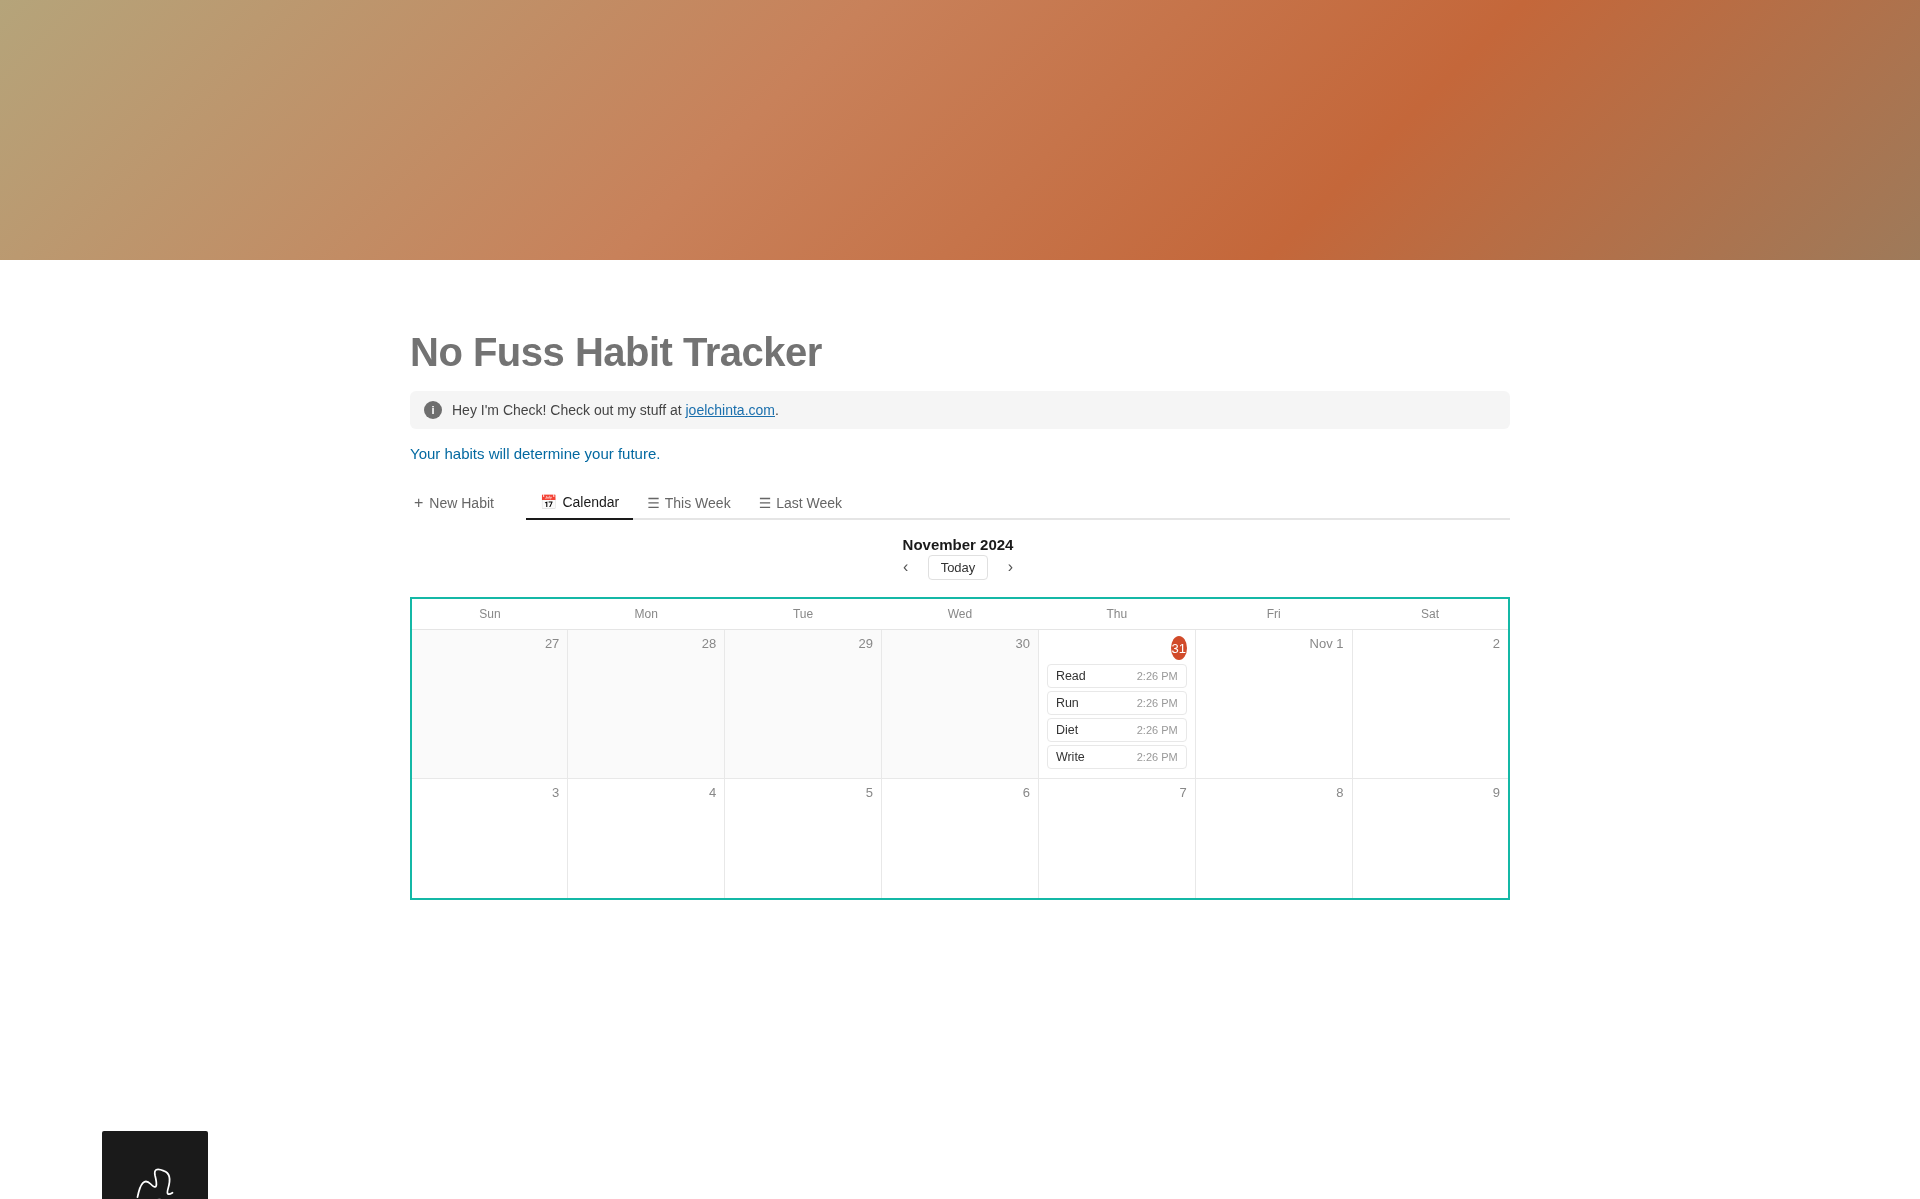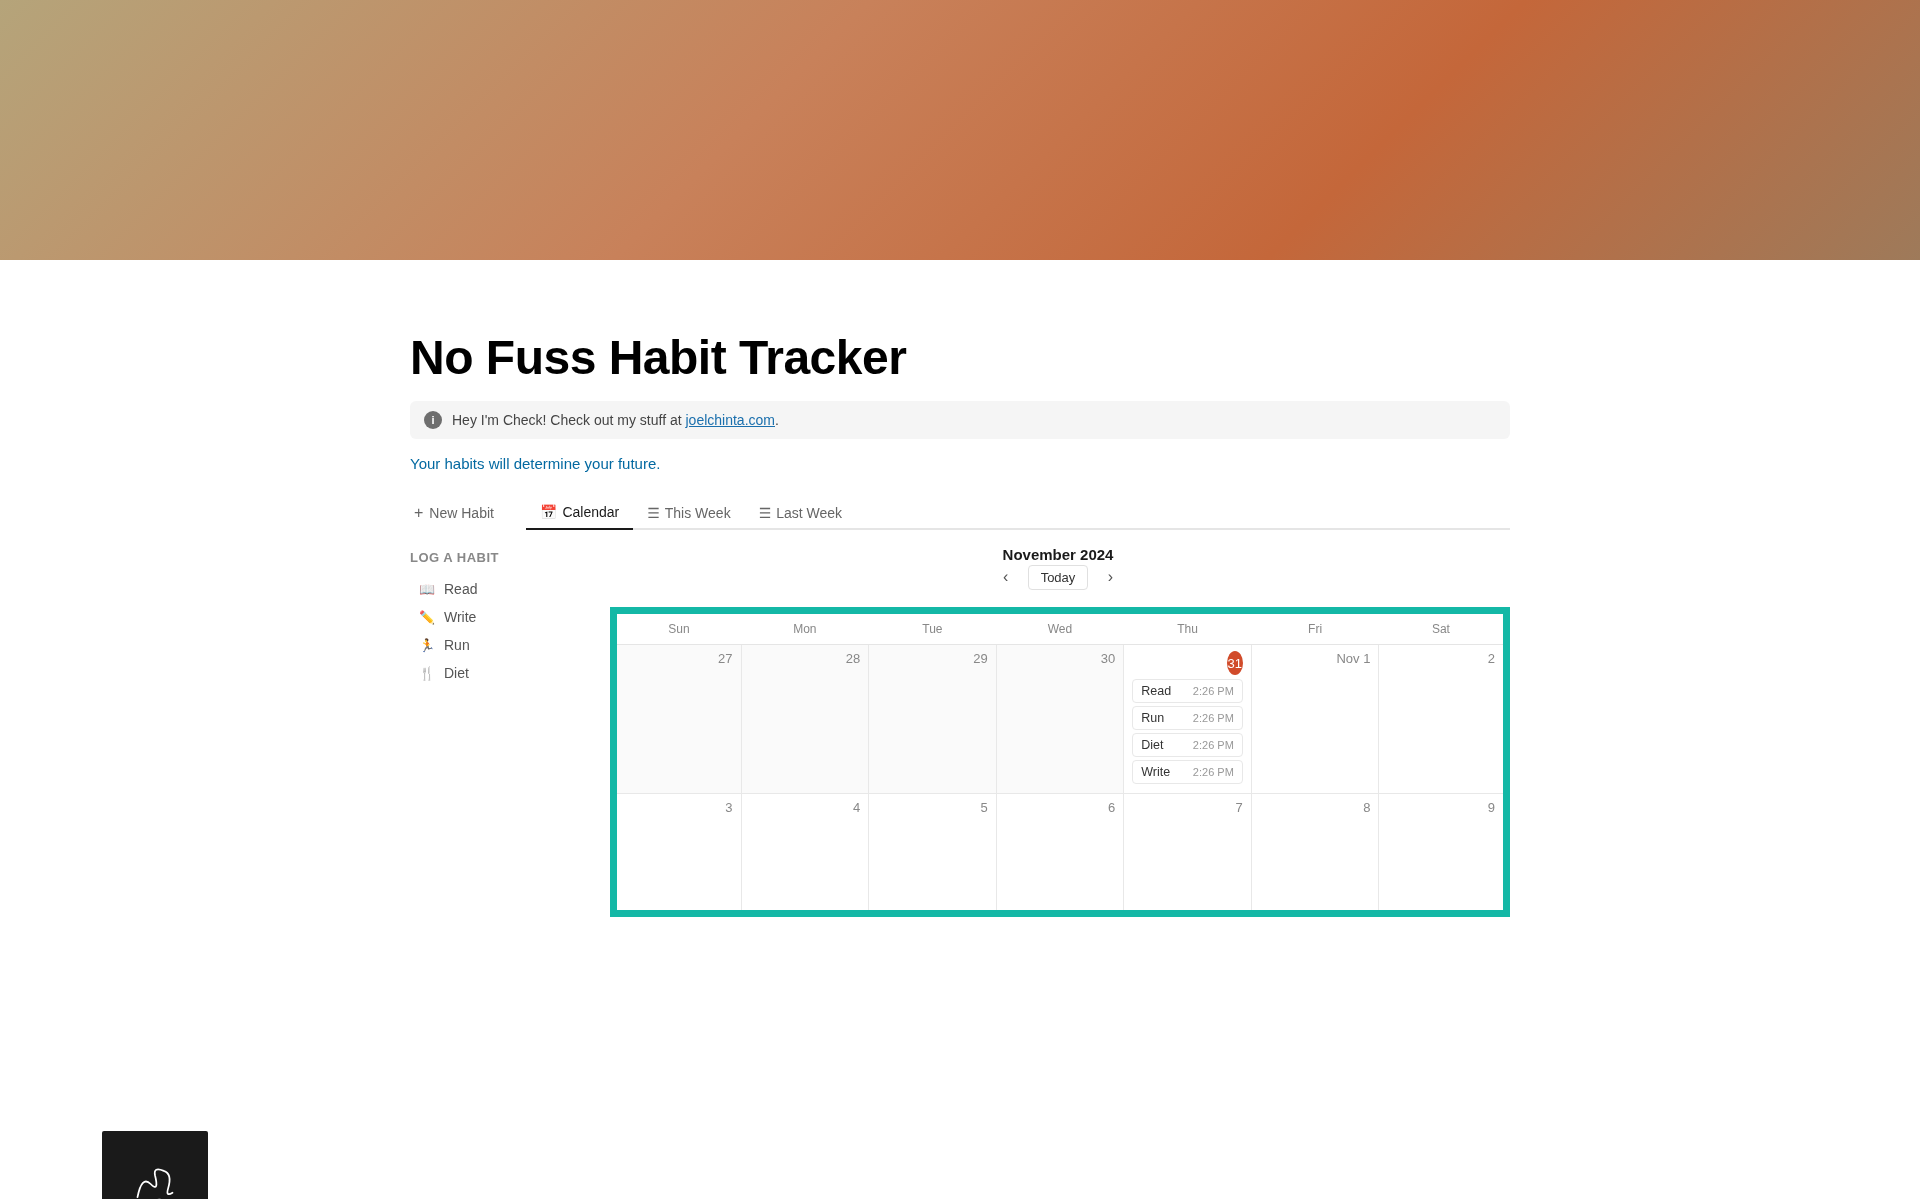--- a/index.html
+++ b/index.html
@@ -40,23 +40,23 @@
       stroke-width: 1.5;
     }
 
     .content {
       max-width: 1300px;
       margin: 0 auto;
       padding: 0 100px;
     }
 
     .page-title {
-      font-size: 48px;
+      font-size: 40px;
       font-weight: 800;
-      color: #000000;
+      color: #737373;
       margin-top: 70px;
       margin-bottom: 16px;
       letter-spacing: -0.5px;
     }
 
     .info-banner {
       background: #f5f5f5;
       border-radius: 6px;
       padding: 10px 14px;
       display: flex;
@@ -227,21 +227,21 @@
       padding: 4px 12px;
       border-radius: 4px;
       font-size: 13px;
       cursor: pointer;
       color: #333;
     }
 
     .calendar-grid {
       width: 100%;
       border-collapse: collapse;
-      border: 7px solid #14b8a6;
+      border: 2px solid #14b8a6;
     }
 
     .calendar-grid th {
       text-align: center;
       padding: 8px 4px;
       font-size: 12px;
       font-weight: 500;
       color: #888;
       border-bottom: 1px solid #e5e5e5;
       background: #fff;
@@ -355,40 +355,20 @@
       </button>
       <button class="view-tab">
         <span>☰</span>
         <span>Last Week</span>
       </button>
     </div>
   </div>
 
   <div class="main-layout">
 
-    <div class="sidebar">
-      <div class="sidebar-title">Log a Habit</div>
-
-      <div class="habit-item">
-        <span class="habit-icon">📖</span>
-        <span>Read</span>
-      </div>
-      <div class="habit-item">
-        <span class="habit-icon">✏️</span>
-        <span>Write</span>
-      </div>
-      <div class="habit-item">
-        <span class="habit-icon">🏃</span>
-        <span>Run</span>
-      </div>
-      <div class="habit-item">
-        <span class="habit-icon">🍴</span>
-        <span>Diet</span>
-      </div>
-    </div>
 
     <div class="calendar-section">
       <div class="calendar-header">
         <div class="calendar-month">November 2024</div>
         <div class="calendar-nav">
           <button class="nav-btn">‹</button>
           <button class="today-btn">Today</button>
           <button class="nav-btn">›</button>
         </div>
       </div>

